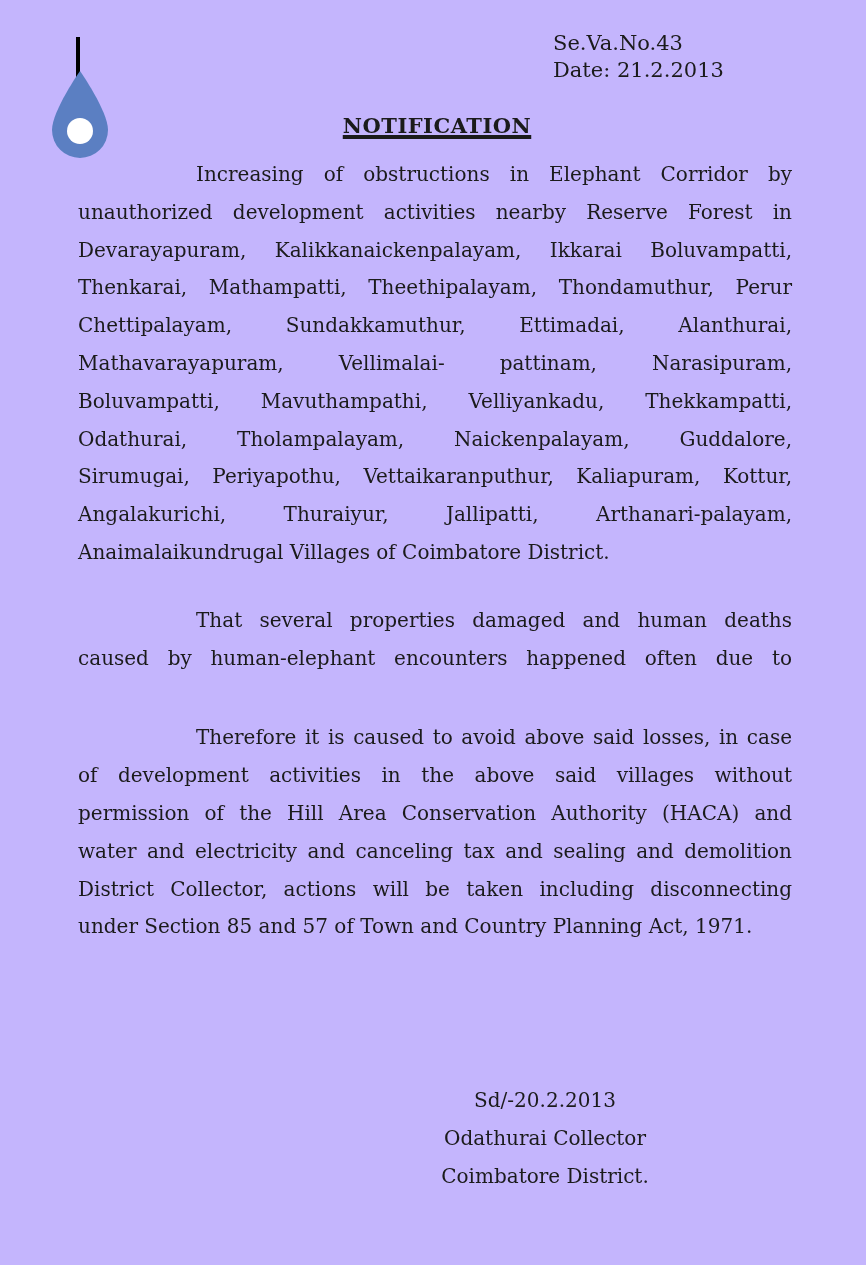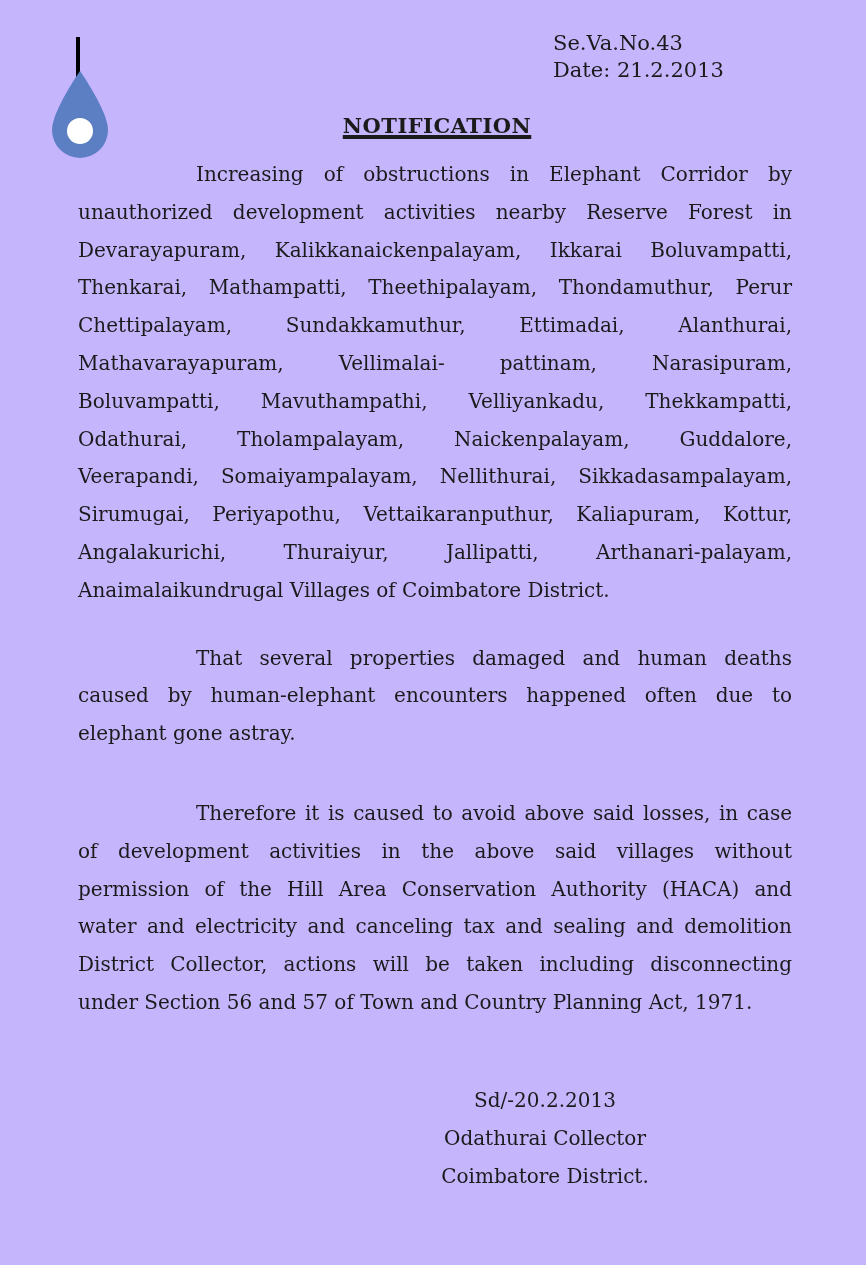--- a/index.html
+++ b/index.html
@@ -105,37 +105,35 @@
   <div class="body-text">
       <div class="para">
         <div class="line indent">Increasing of obstructions in Elephant Corridor by</div>
         <div class="line">unauthorized development activities nearby Reserve Forest in</div>
         <div class="line">Devarayapuram, Kalikkanaickenpalayam, Ikkarai Boluvampatti,</div>
         <div class="line">Thenkarai, Mathampatti, Theethipalayam, Thondamuthur, Perur</div>
         <div class="line">Chettipalayam, Sundakkamuthur, Ettimadai, Alanthurai,</div>
         <div class="line">Mathavarayapuram, Vellimalai- pattinam, Narasipuram,</div>
         <div class="line">Boluvampatti, Mavuthampathi, Velliyankadu, Thekkampatti,</div>
         <div class="line">Odathurai, Tholampalayam, Naickenpalayam, Guddalore,</div>
-        <div class="line">Veerapandi, Somaiyampalayam, Nellithurai, Sikkadasampalayam,</div>
         <div class="line">Sirumugai, Periyapothu, Vettaikaranputhur, Kaliapuram, Kottur,</div>
         <div class="line">Angalakurichi, Thuraiyur, Jallipatti, Arthanari-palayam,</div>
         <div class="line last">Anaimalaikundrugal Villages of Coimbatore District.</div>
       </div>
       <div class="para">
         <div class="line indent">That several properties damaged and human deaths</div>
         <div class="line">caused by human-elephant encounters happened often due to</div>
-        <div class="line last">elephant gone astray.</div>
       </div>
       <div class="para">
         <div class="line indent">Therefore it is caused to avoid above said losses, in case</div>
         <div class="line">of development activities in the above said villages without</div>
         <div class="line">permission of the Hill Area Conservation Authority (HACA) and</div>
         <div class="line">water and electricity and canceling tax and sealing and demolition</div>
         <div class="line">District Collector, actions will be taken including disconnecting</div>
-        <div class="line last">under Section 56 and 57 of Town and Country Planning Act, 1971.</div>
+        <div class="line last">under Section 85 and 57 of Town and Country Planning Act, 1971.</div>
       </div>
     </div>
 
   <div class="signature">
     <div class="sig-line">Sd/-20.2.2013</div>
     <div class="sig-line">Odathurai Collector</div>
     <div class="sig-line">Coimbatore District.</div>
   </div>
 
 </div>

